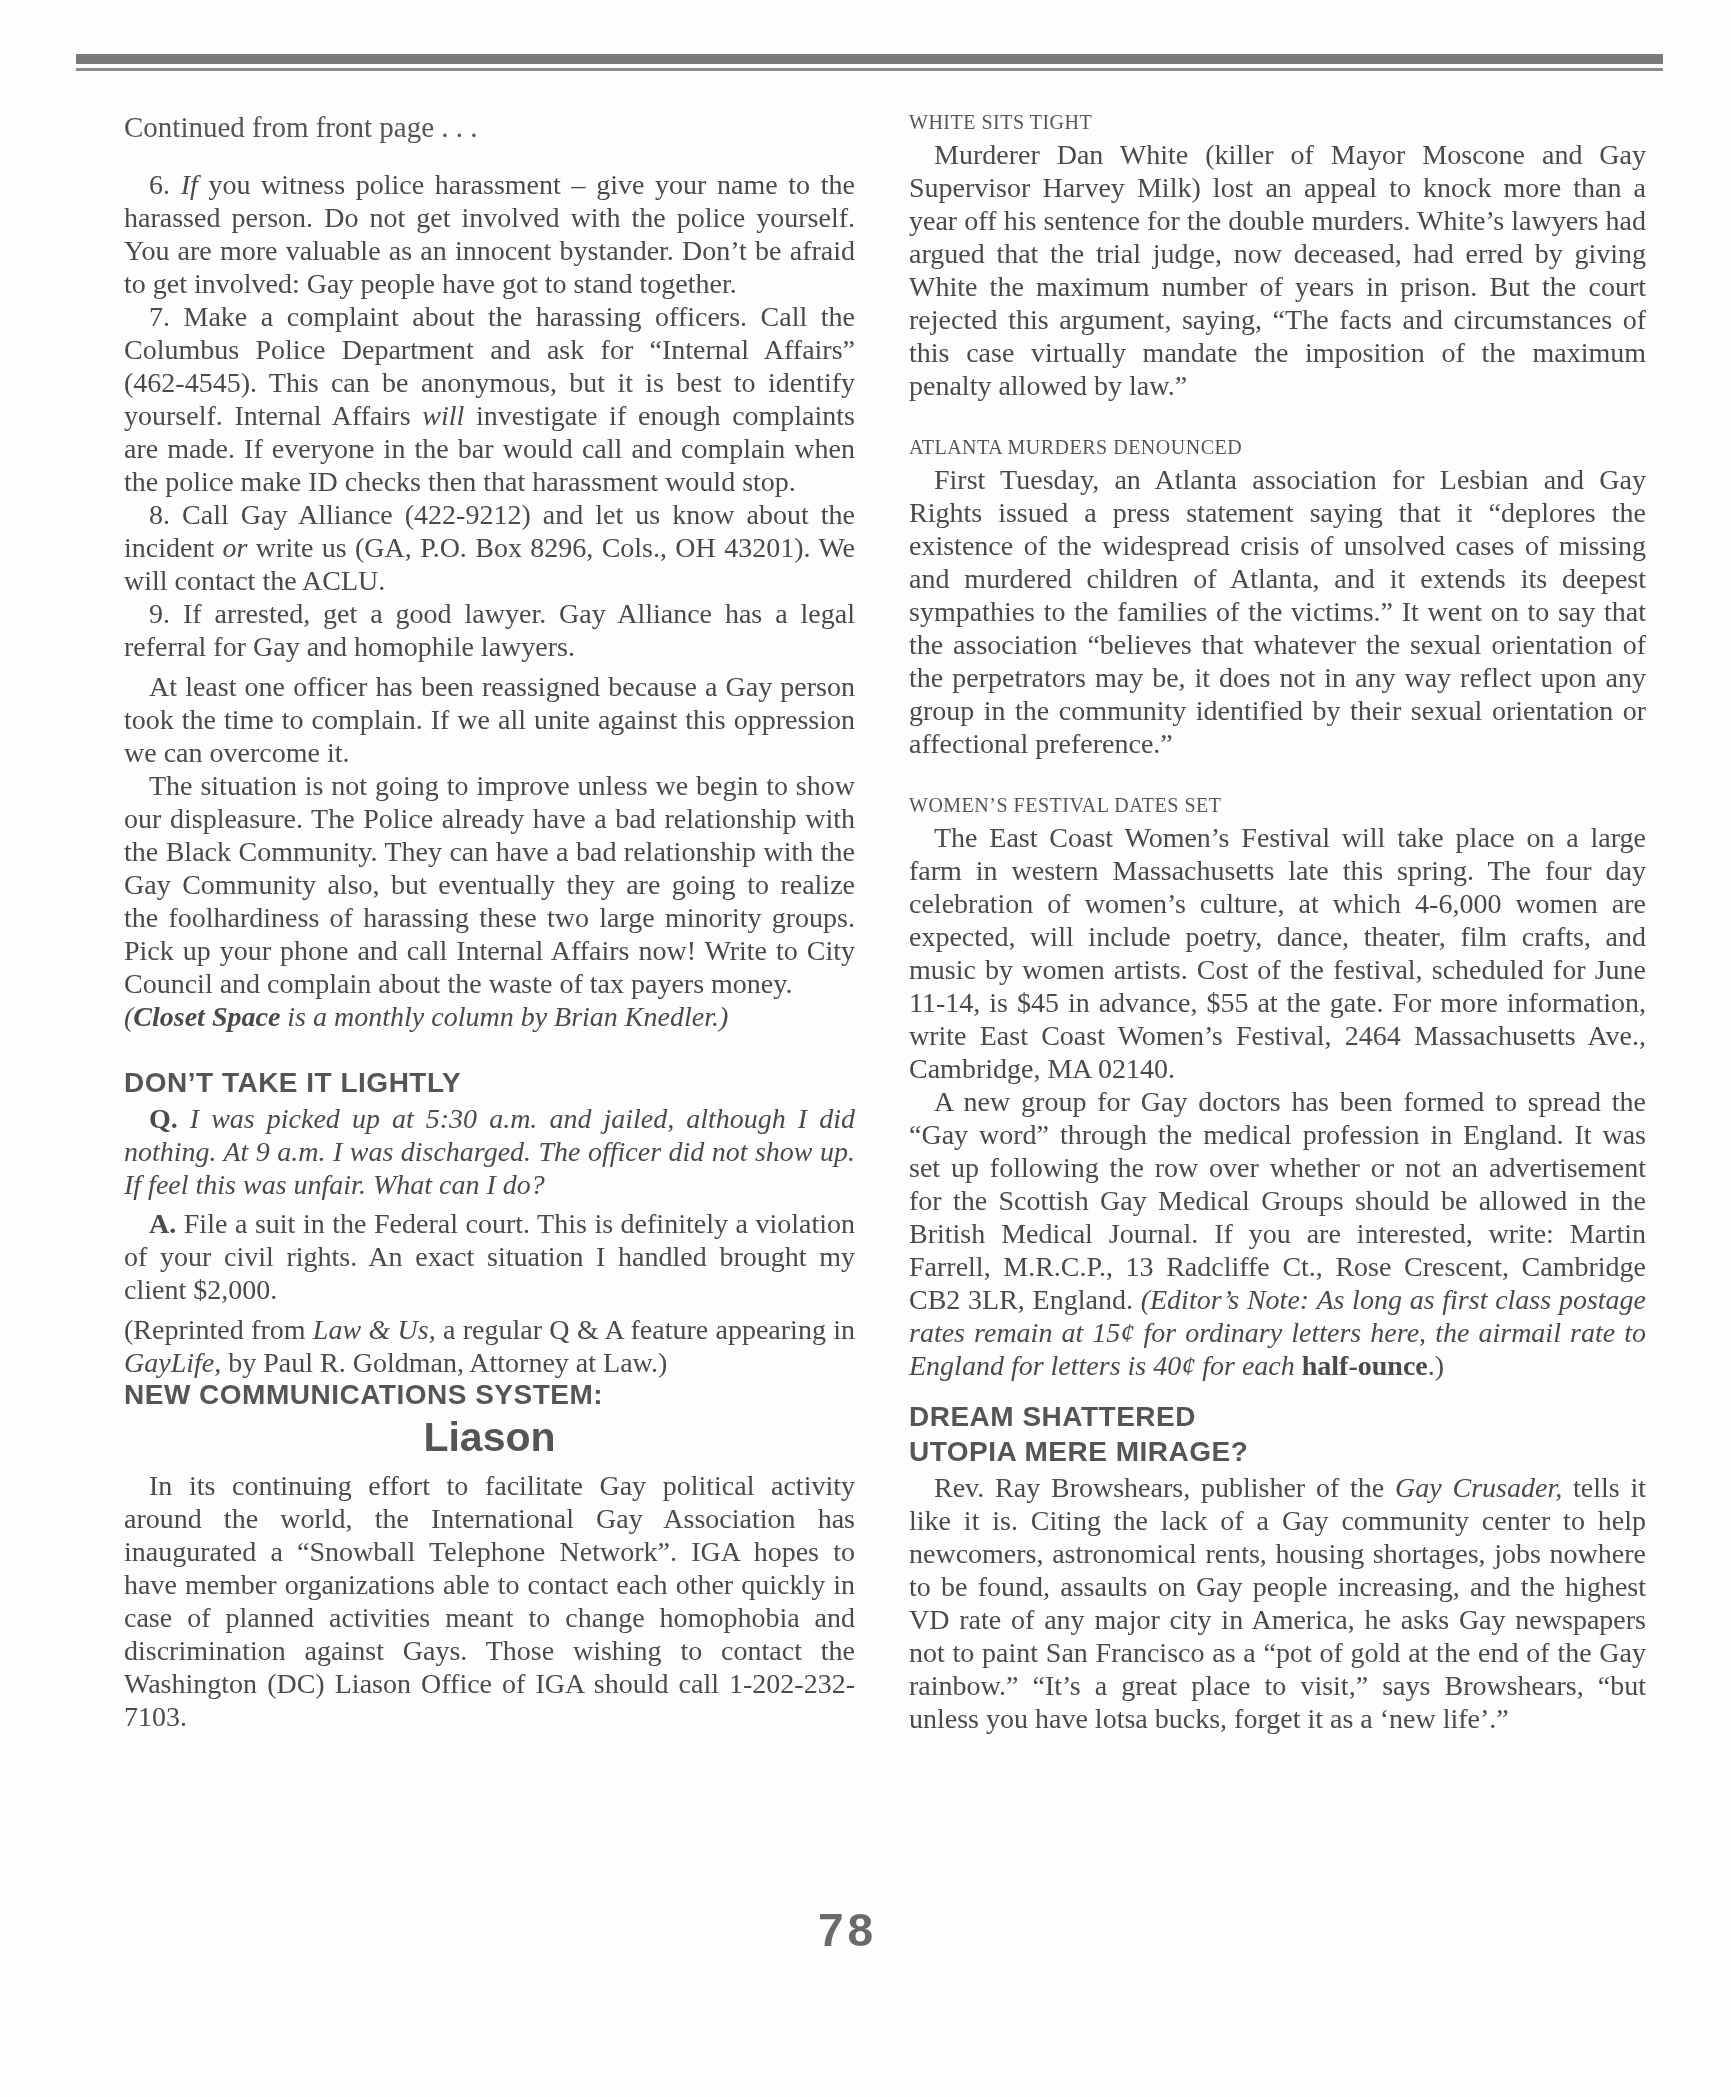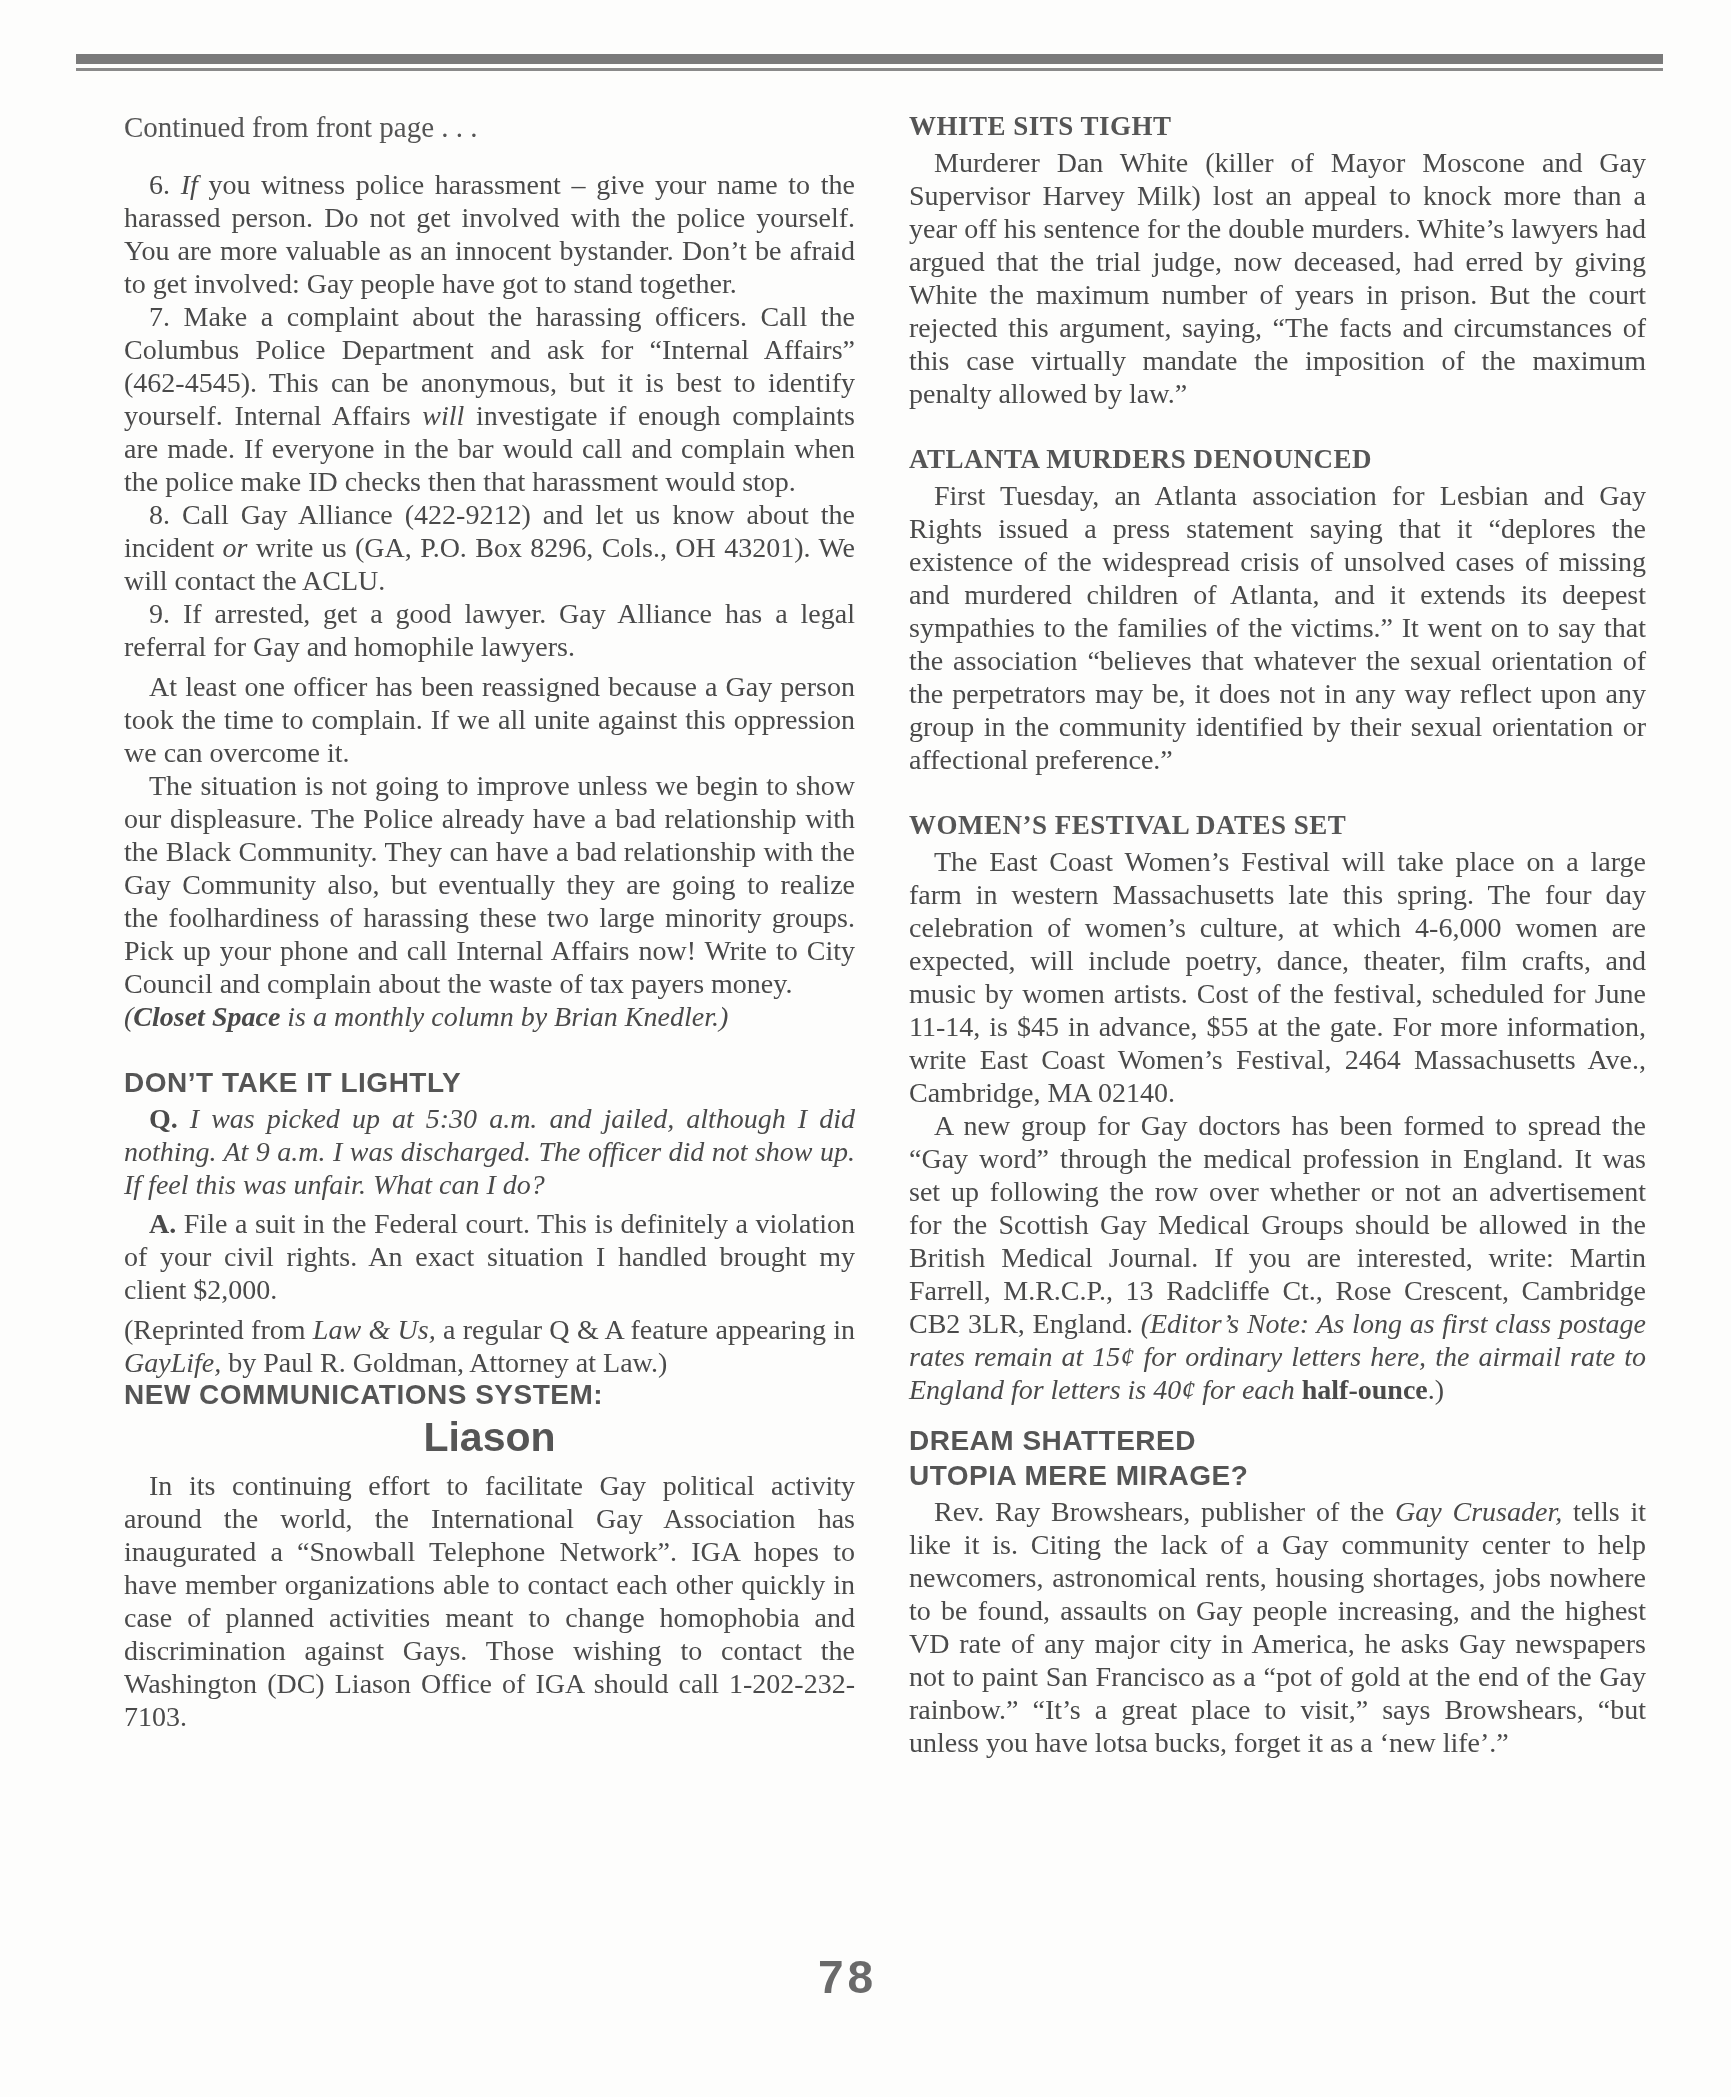--- a/index.html
+++ b/index.html
@@ -9,31 +9,31 @@
   .rule-thin  { position: absolute; left: 76px; top: 68px; width: 1587px; height: 2.9px;  background: #8a8a8a; }
 
   .col { position: absolute; top: 111px; }
   .col-left  { left: 124px; width: 731px; }
   .col-right { left: 909px; width: 737px; }
 
   p { margin: 0; font-size: 28px; line-height: 33px; text-align: justify; }
   .indent { text-indent: 25px; }
   .cont { font-size: 29px; margin-bottom: 24px; color: #555; }
 
-  h2.serifhead { font-family: "Liberation Serif", serif; font-weight: bold; font-size: 27px;
+  h2.serifhead { font-family: "Liberation Serif", serif; font-weight: normal; font-size: 20px;
                  margin: 0 0 3.9px 0; letter-spacing: 0.5px; color: #555; transform: scaleX(1.0); }
   h2.sanshead { font-family: "Liberation Sans", sans-serif; font-weight: bold; font-size: 28px;
                 margin: 0 0 2.9px 0; letter-spacing: 0.5px; color: #555; }
   .telegay { font-family: "Liberation Sans", sans-serif; font-weight: bold; font-size: 41px;
              text-align: center; margin: 0 0 7.7px 0; color: #555; }
   .utopia { text-align: left; margin-top: -1.9px; }
   .gap-l { height: 34px; }
   .gap-m { height: 19.4px; }
   .gap-s { height: 6.8px; }
-  .page-num { position: absolute; left: 818px; top: 1950px; font-family: "Liberation Sans", sans-serif;
+  .page-num { position: absolute; left: 818px; top: 1903px; font-family: "Liberation Sans", sans-serif;
               font-weight: bold; font-size: 46px; color: #6a6a6a; letter-spacing: 3.9px; }
   i, em { font-style: italic; }
   b { font-weight: bold; }
 </style>
 </head>
 <body>
 
 <div class="rule-thick"></div>
 <div class="rule-thin"></div>
 

